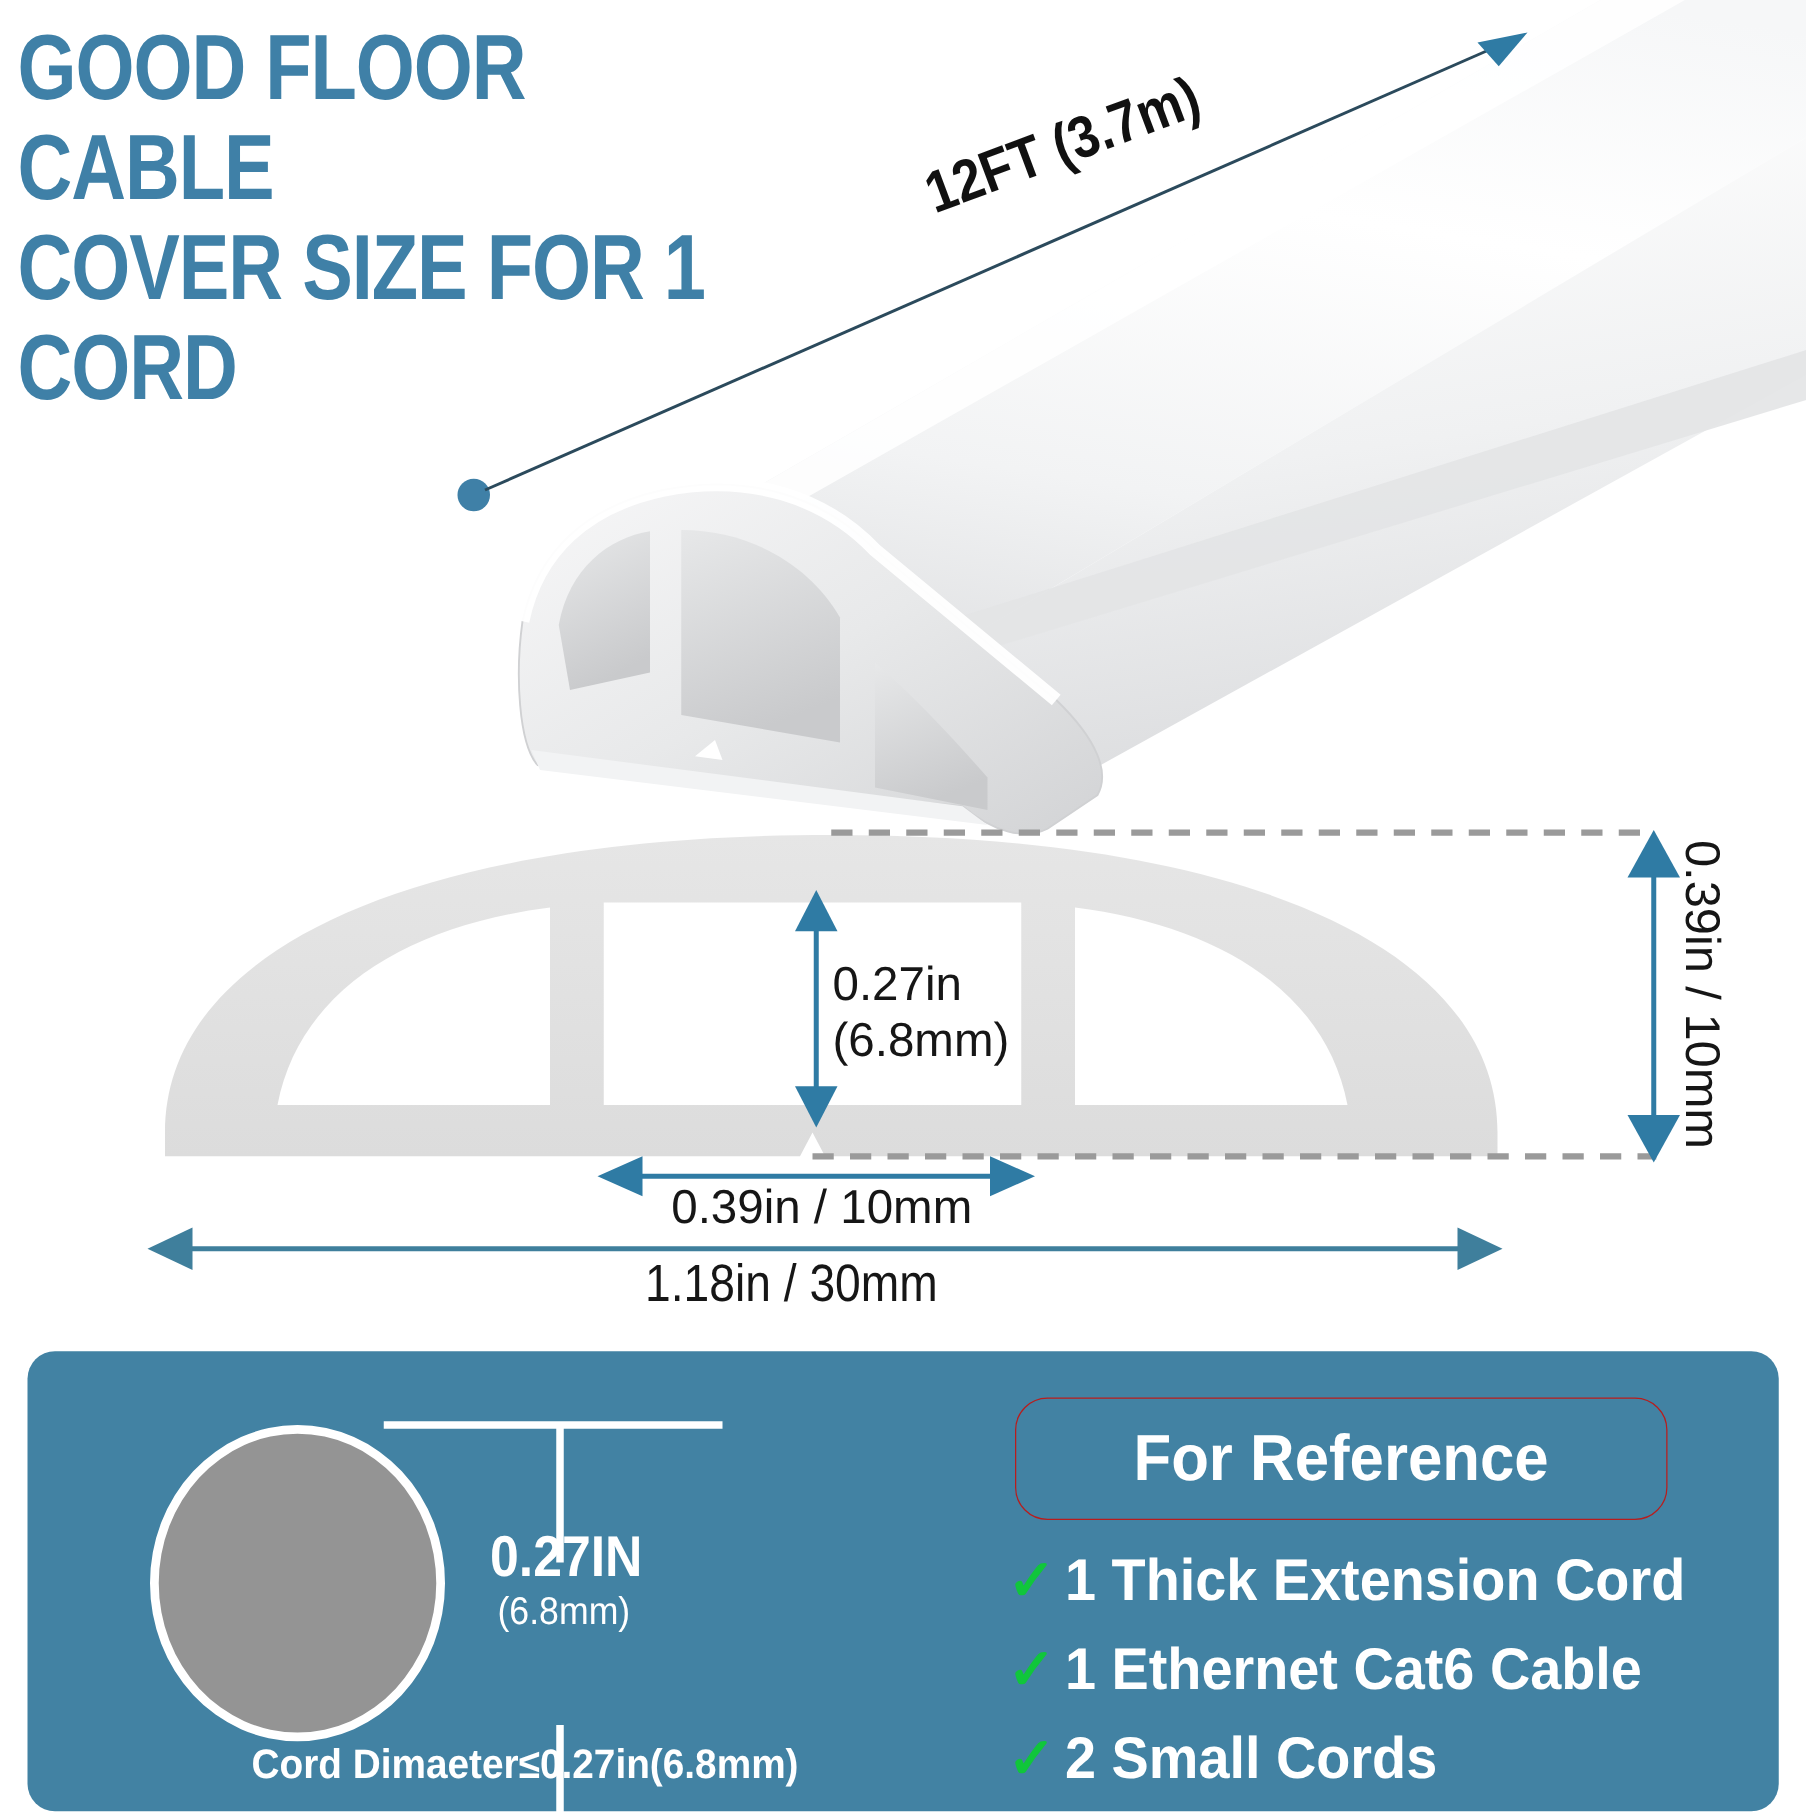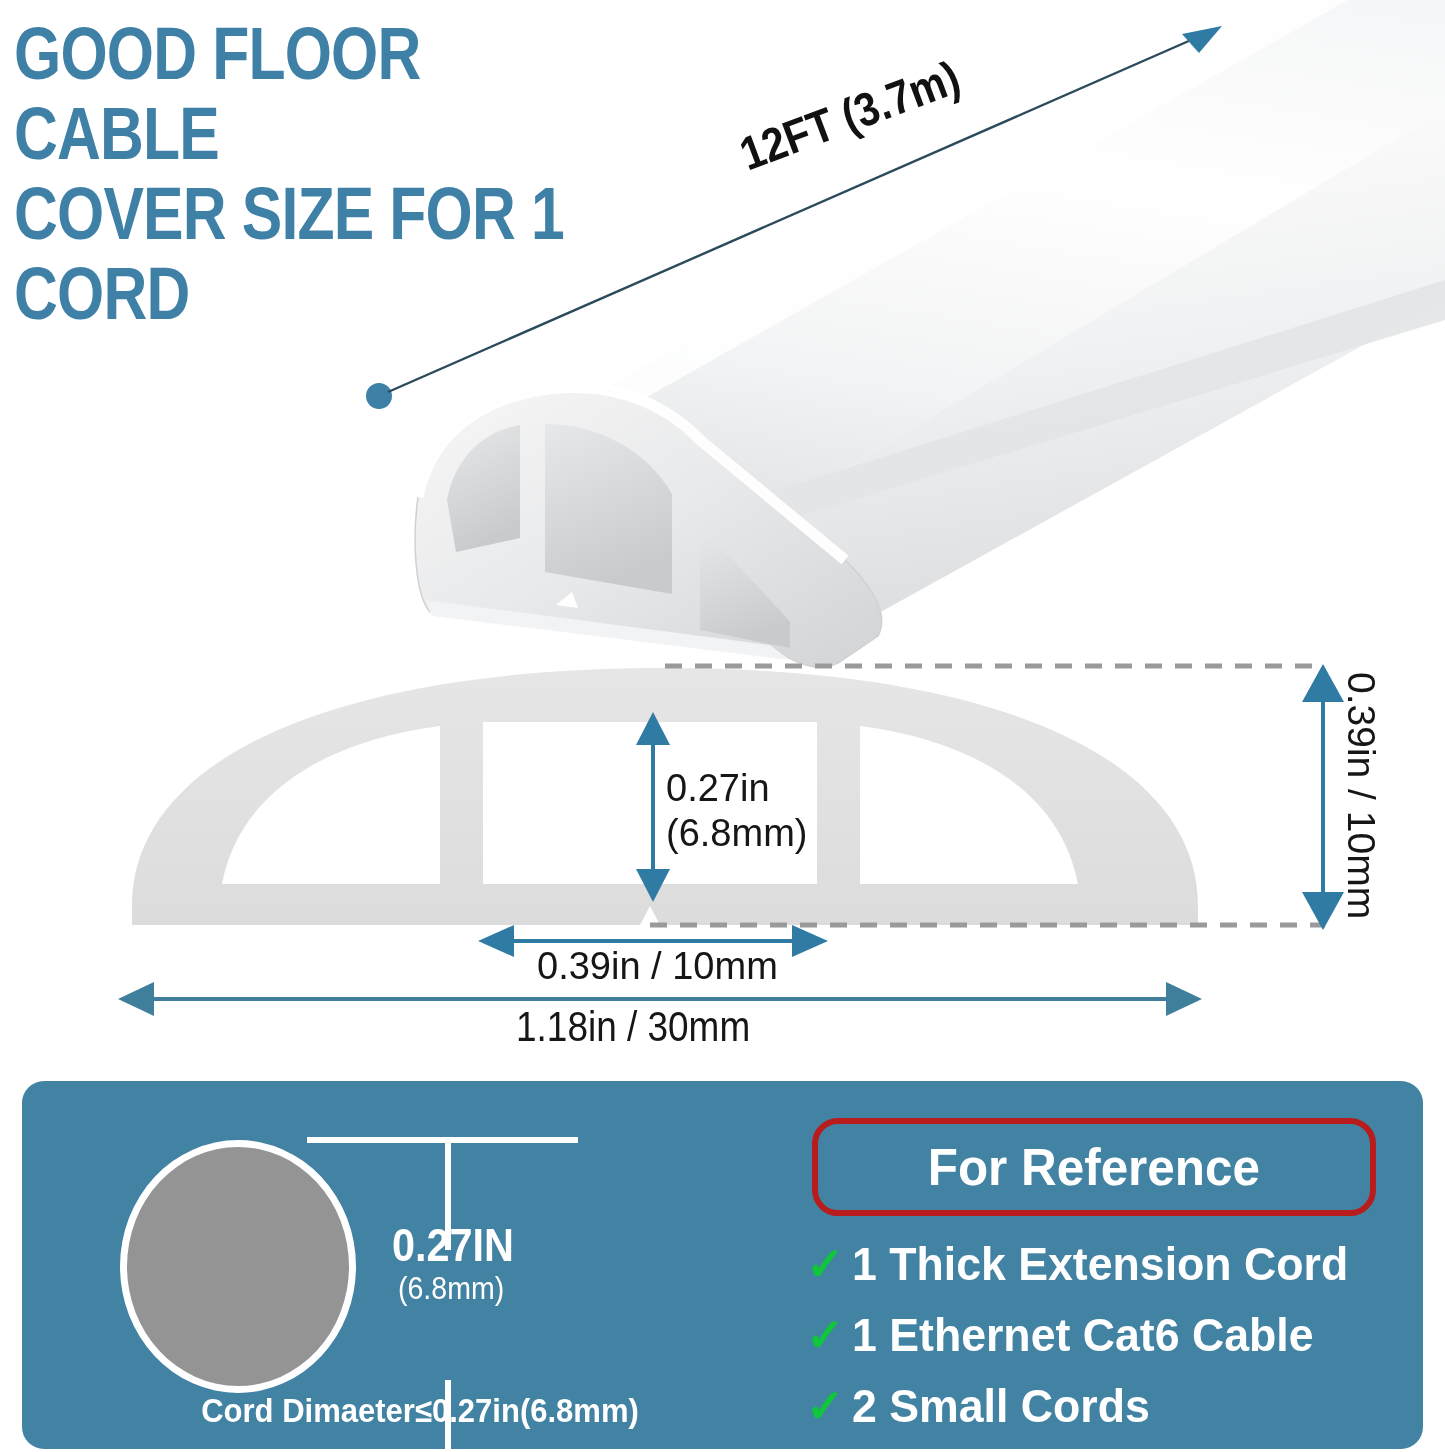--- a/index.html
+++ b/index.html
@@ -159,23 +159,23 @@
     transform: scaleX(0.94);
     transform-origin: center top;
     white-space: nowrap;
   }
 
   
   #ref-box {
     position: absolute;
     left: 812px;
     top: 1118px;
-    width: 564px;
+    width: 522px;
     height: 98px;
-    border: 6px solid #b91c1c;
+    border: 1px solid #b91c1c;
     border-radius: 26px;
     box-sizing: border-box;
     display: flex;
     align-items: center;
     justify-content: center;
   }
   #ref-box span {
     color: #ffffff;
     font-family: "Liberation Sans Narrow", "Liberation Sans", sans-serif;
     font-weight: bold;

